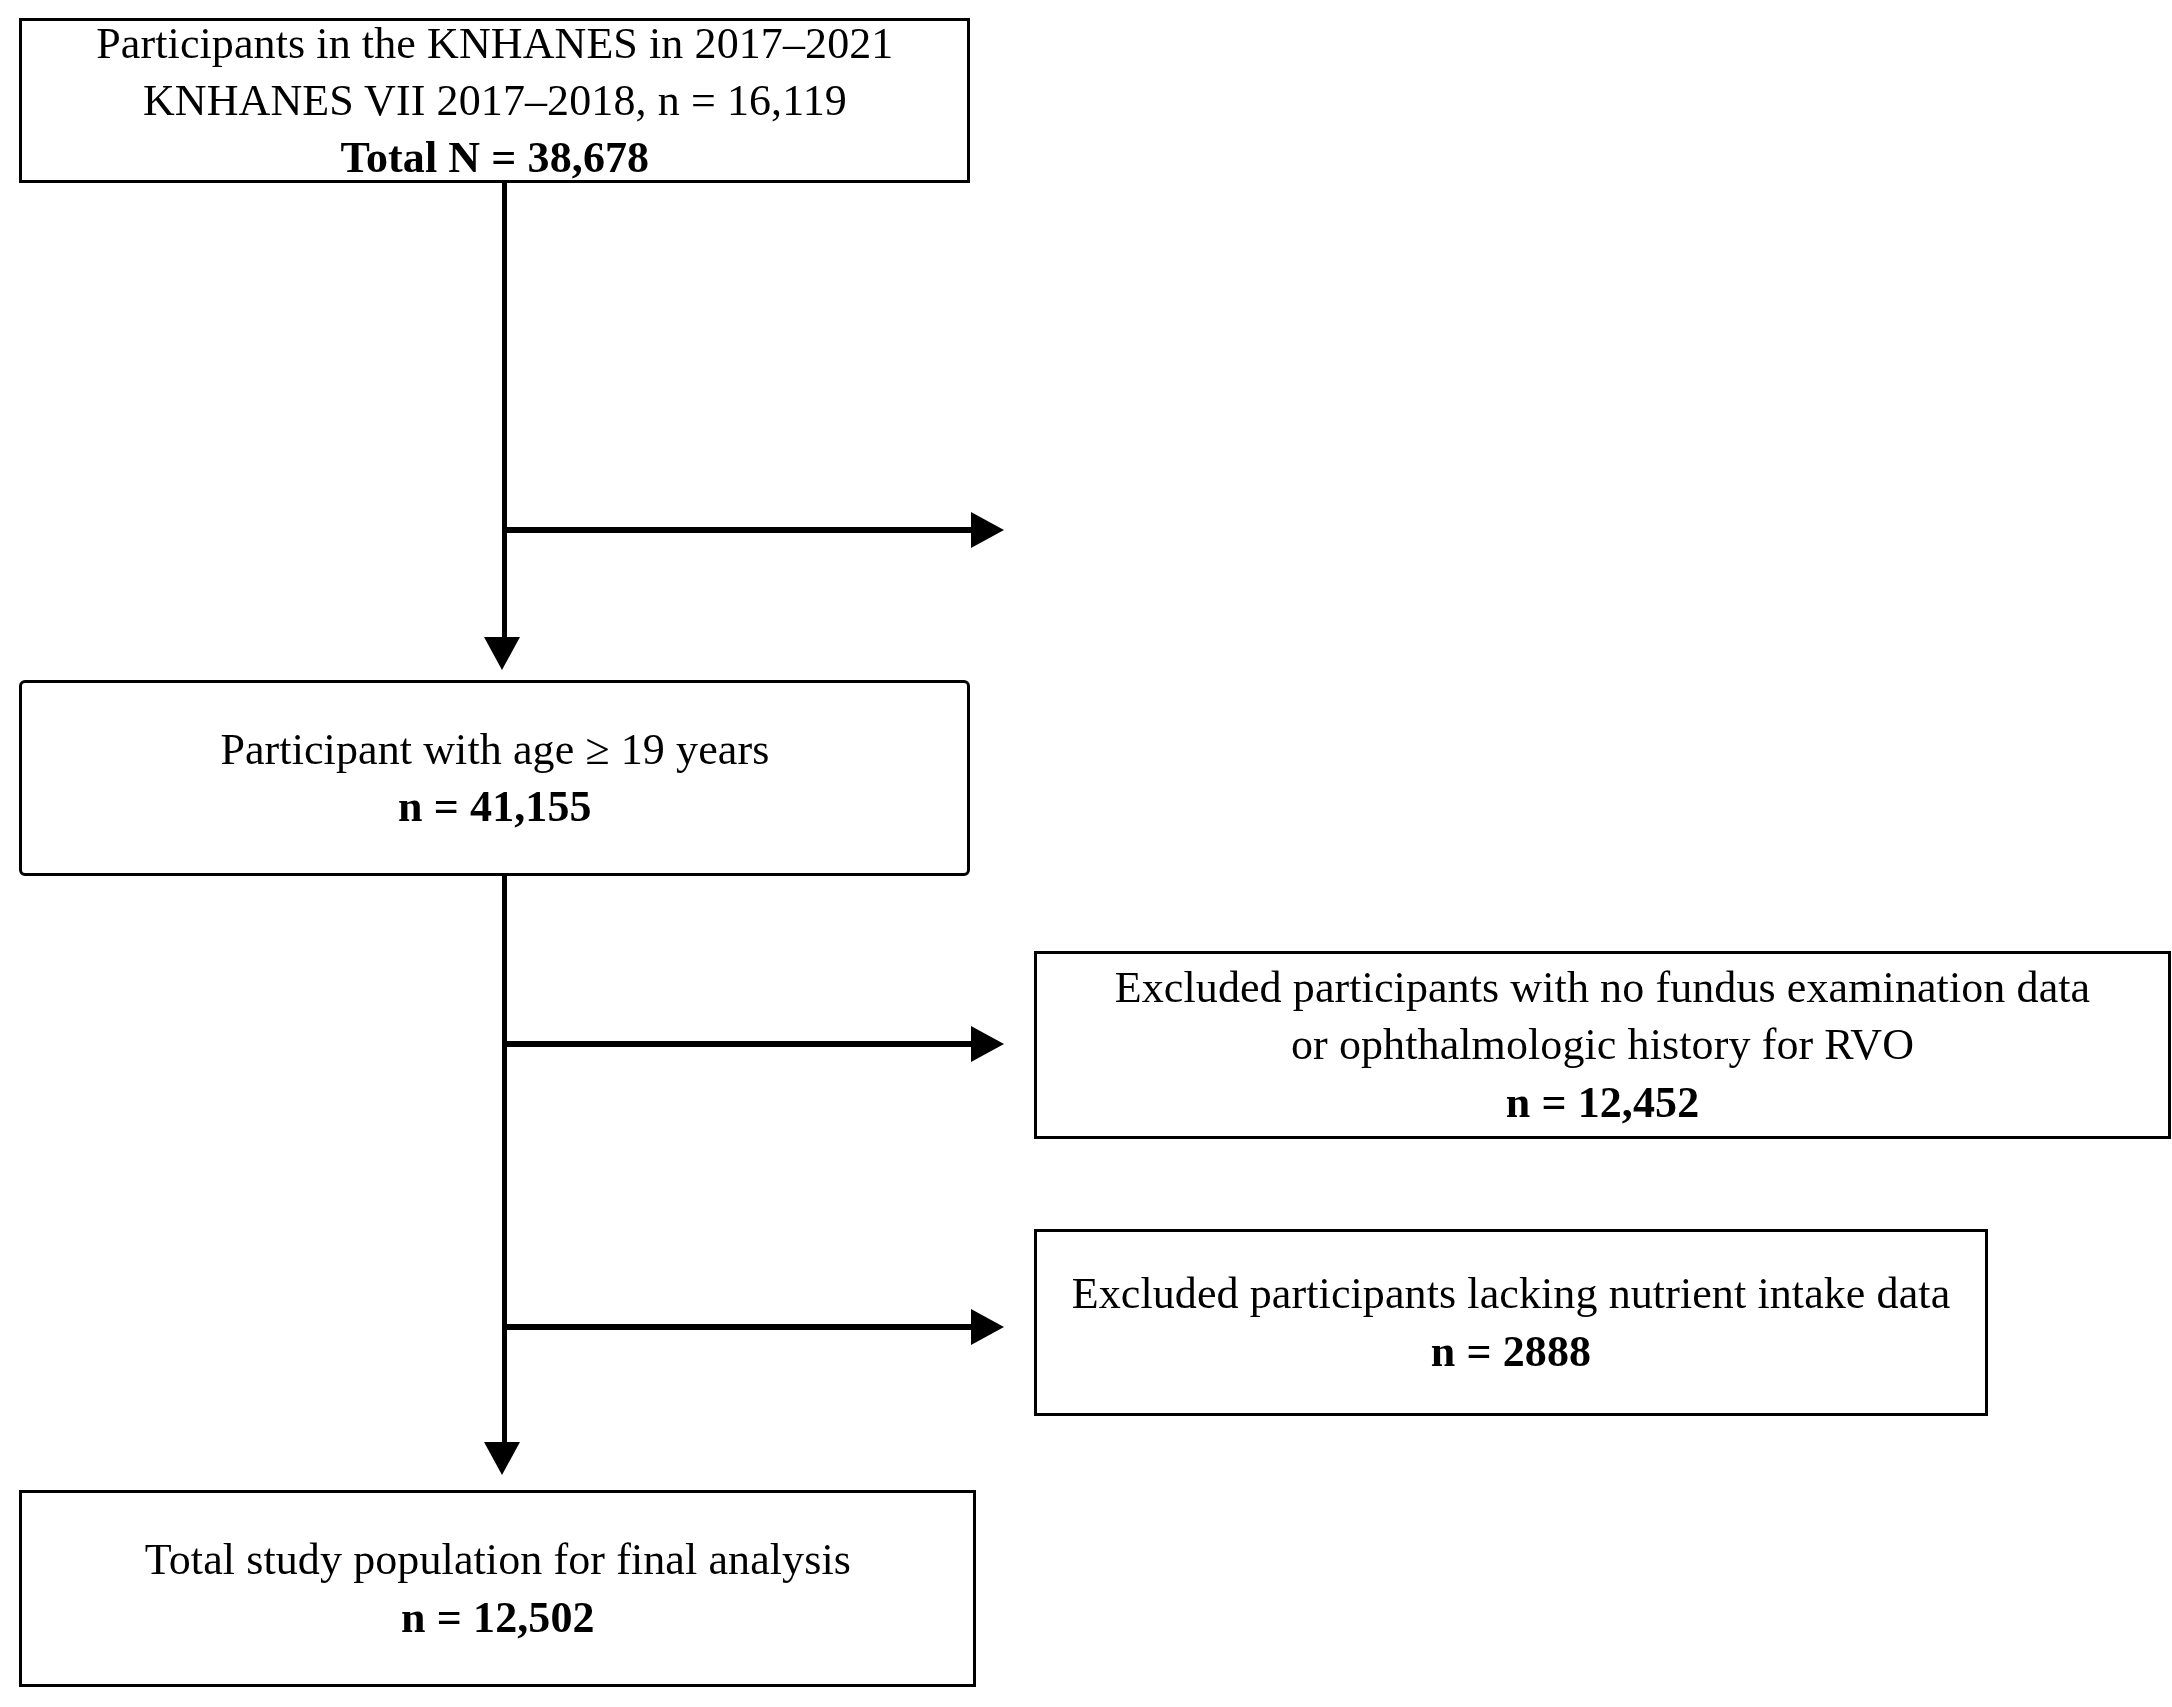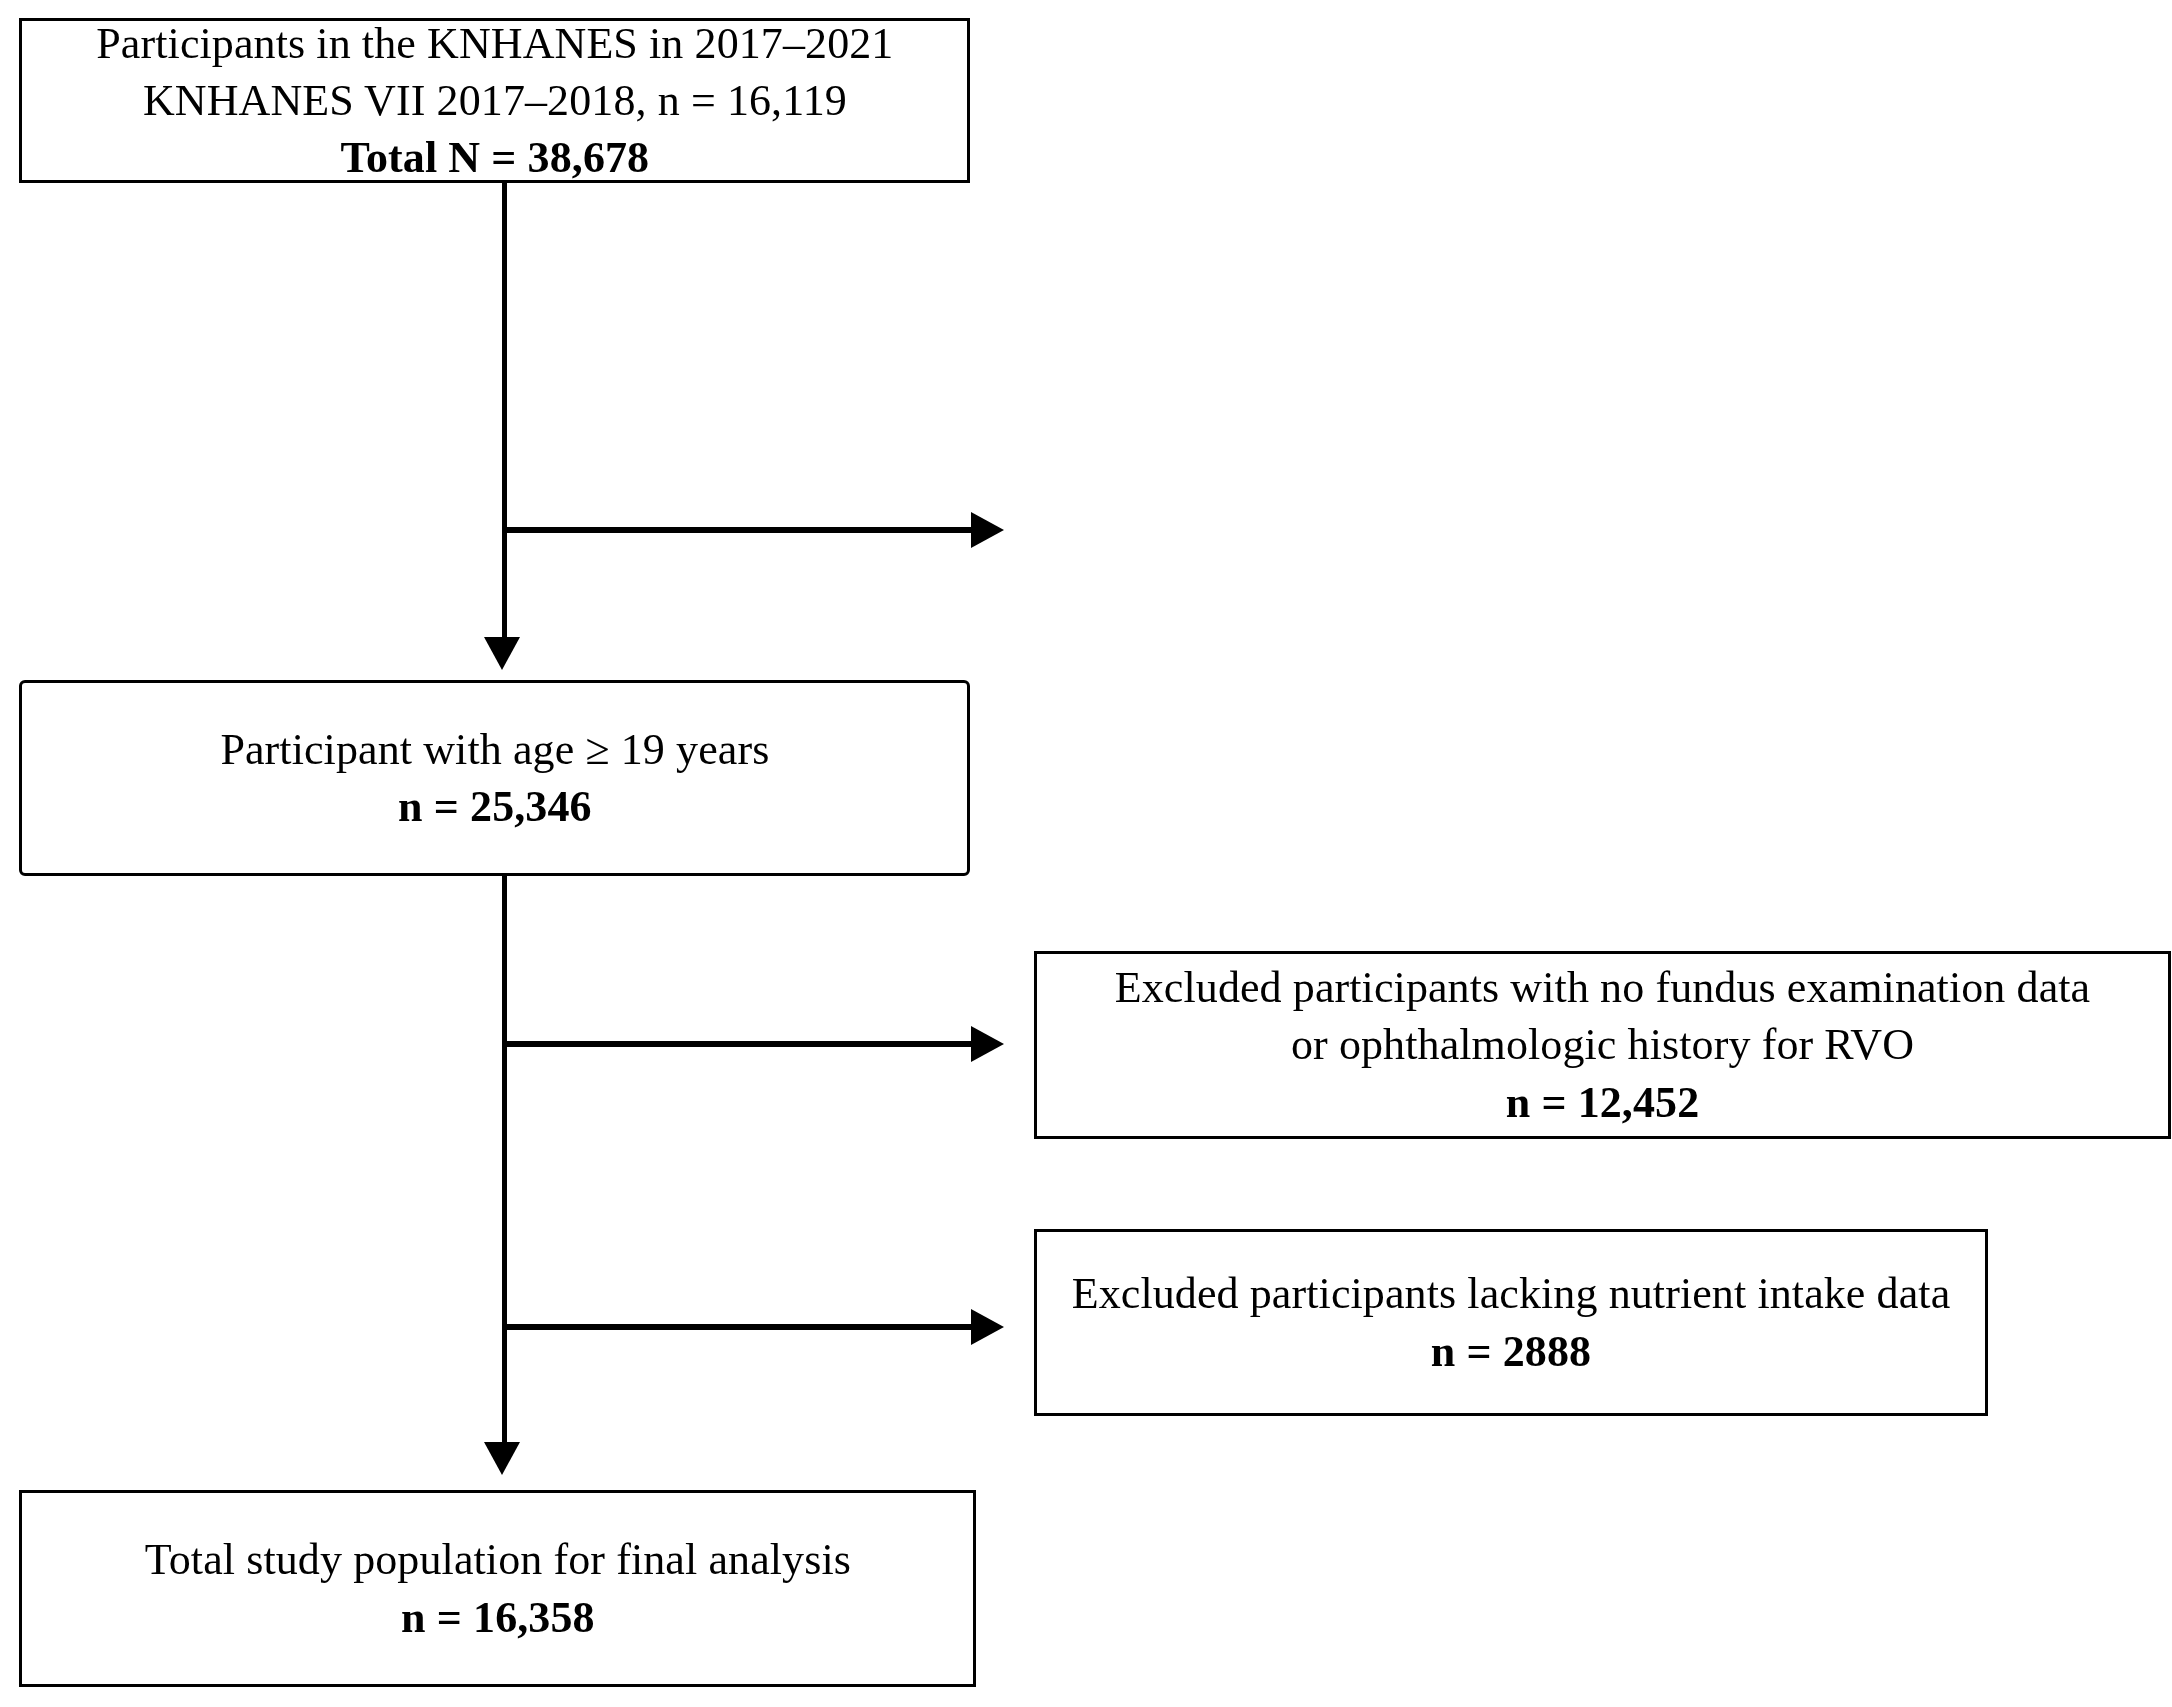--- a/index.html
+++ b/index.html
@@ -97,37 +97,37 @@
 
   <div class="node" id="node-source">
     <span class="ln">Participants in the KNHANES in 2017–2021</span>
     <span class="ln">KNHANES VII 2017–2018, n = 16,119</span>
     <span class="ln bold">Total N =  38,678</span>
   </div>
 
 
   <div class="node" id="node-age-ok">
     <span class="ln">Participant with age ≥ 19 years</span>
-    <span class="ln bold">n = 25,346</span>
+    <span class="ln bold">n = 41,155</span>
   </div>
 
   <div class="node" id="node-excl-fundus">
     <span class="ln">Excluded participants with no fundus examination data</span>
     <span class="ln">or ophthalmologic history for RVO</span>
     <span class="ln bold">n = 12,452</span>
   </div>
 
   <div class="node" id="node-excl-nutri">
     <span class="ln">Excluded participants lacking  nutrient intake data</span>
     <span class="ln bold">n = 2888</span>
   </div>
 
   <div class="node" id="node-final">
     <span class="ln">Total study population for final analysis</span>
-    <span class="ln bold">n = 16,358</span>
+    <span class="ln bold">n = 12,502</span>
   </div>
 
   <div class="vline" id="trunk-1"></div>
   <div class="arrow-down" id="arrowhead-1"></div>
 
   <div class="hline" id="branch-age"></div>
   <div class="arrow-right" id="arrowhead-age"></div>
 
   <div class="vline" id="trunk-2"></div>
   <div class="arrow-down" id="arrowhead-2"></div>

